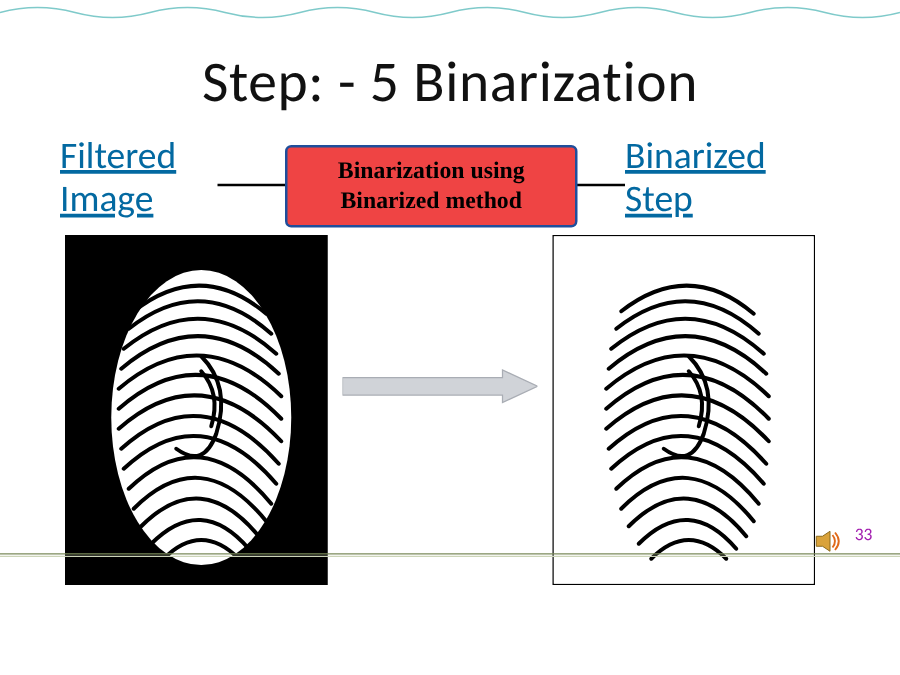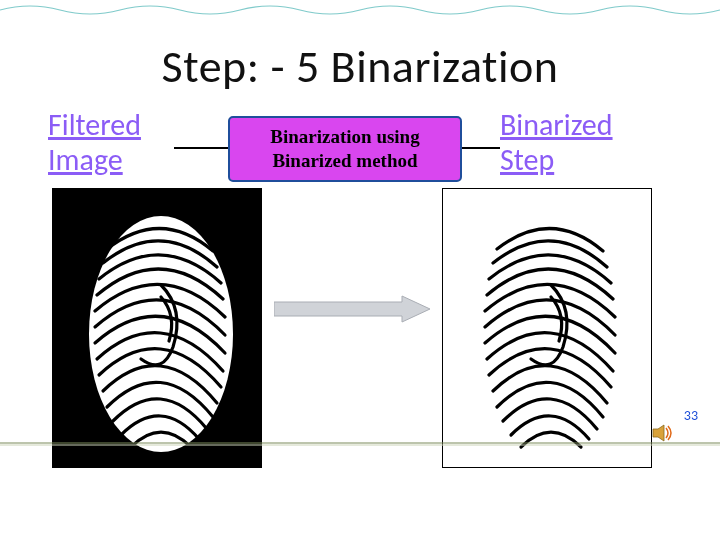--- a/index.html
+++ b/index.html
@@ -1,29 +1,29 @@
 <!DOCTYPE html>
 <html><head>
 <meta charset="utf-8">
 <style>
   html,body{margin:0;padding:0;width:720px;height:540px;font-family:"Calibri","Segoe UI",sans-serif;background:#fff;overflow:hidden}
   .slide{position:relative;width:720px;height:452px}
   .top-deco{position:absolute;top:0;left:0;right:0;height:20px}
   .top-deco svg{display:block}
   .title{position:absolute;top:38px;left:0;right:0;text-align:center;font-size:46px;color:#111;font-weight:400;letter-spacing:.5px}
-  .label-left,.label-right{position:absolute;font-size:30px;color:#8b5cf6;text-decoration:underline;line-height:1.15}
+  .label-left,.label-right{position:absolute;font-size:30px;color:#0369a1;text-decoration:underline;line-height:1.15}
   .label-left{top:108px;left:48px}
   .label-right{top:108px;left:500px}
   .left-panel,.right-panel{position:absolute;top:188px;width:208px;height:278px;border:1px solid #000}
   .left-panel{left:52px;background:#000}
   .right-panel{left:442px;background:#fff}
   .left-panel svg,.right-panel svg{width:100%;height:100%;display:block}
-  .method-box{position:absolute;top:116px;left:228px;width:230px;height:62px;background:#d946ef;border:2px solid #1f4e9b;border-radius:5px;display:flex;flex-direction:column;align-items:center;justify-content:center;font-family:Georgia,"Times New Roman",serif;font-weight:bold;color:#000;font-size:19px;line-height:1.25}
+  .method-box{position:absolute;top:116px;left:228px;width:230px;height:62px;background:#ef4444;border:2px solid #1f4e9b;border-radius:5px;display:flex;flex-direction:column;align-items:center;justify-content:center;font-family:Georgia,"Times New Roman",serif;font-weight:bold;color:#000;font-size:19px;line-height:1.25}
   .arrow{position:absolute;top:294px;left:274px;width:156px;height:30px}
-  .pagenum{position:absolute;right:22px;bottom:28px;font-size:14px;color:#1d4ed8}
+  .pagenum{position:absolute;right:22px;bottom:16px;font-size:14px;color:#a21caf}
   .speaker-icon{position:absolute;right:46px;bottom:10px;width:22px;height:18px}
   .rule{position:absolute;bottom:6px;left:0;right:0;height:4px}
   .rule svg{display:block}
   .line{position:absolute;top:147px;height:2px;background:#000}
   .line-l{left:174px;width:54px}
   .line-r{left:458px;width:42px}
 </style>
 </head>
 <body>
 <div class="slide">

